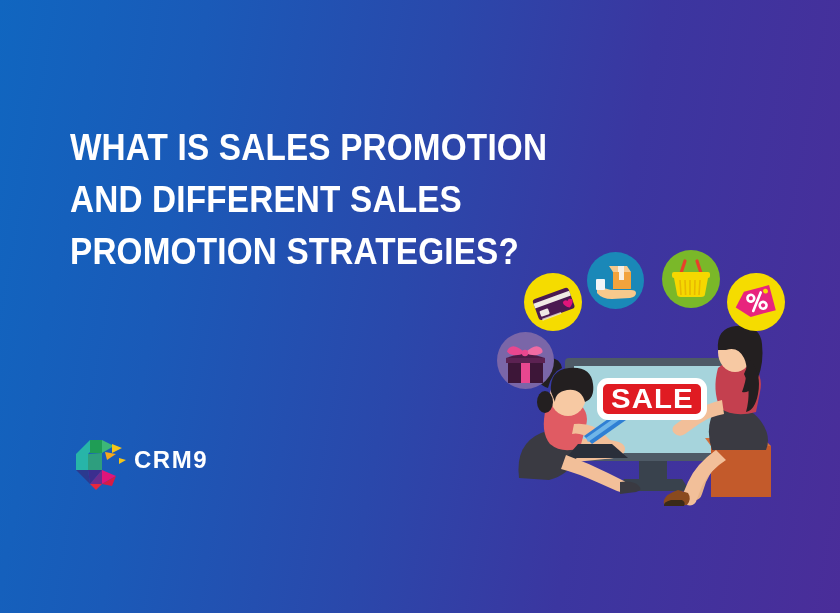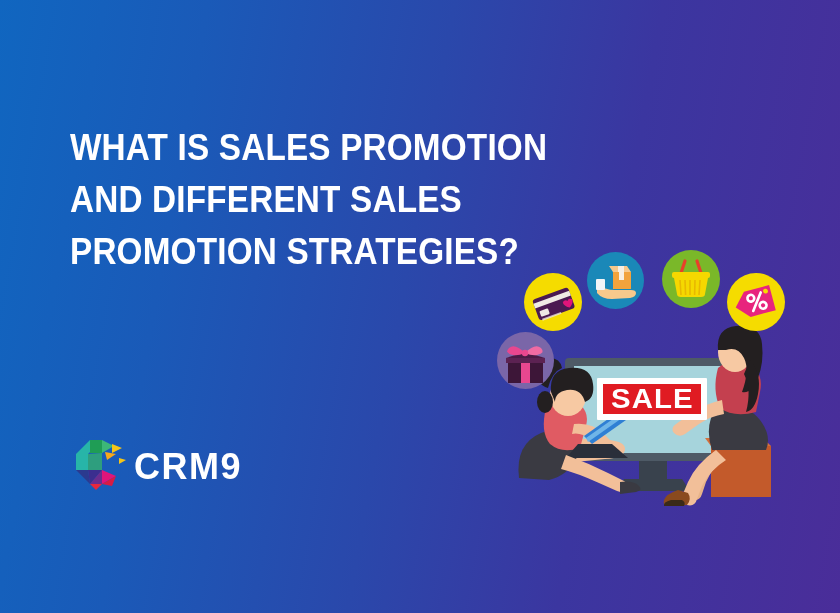--- a/index.html
+++ b/index.html
@@ -40,34 +40,34 @@
     left: 72px;
     top: 432px;
     width: 200px;
     height: 64px;
   }
   #logo-word {
     position: absolute;
     left: 62px;
     top: 14px;
     color: #ffffff;
-    font-size: 36px;
+    font-size: 24px;
     font-weight: bold;
     letter-spacing: 1.5px;
   }
   .badge { position: absolute; }
   .sale-tag {
     position: absolute;
     left: 597px;
     top: 378px;
     width: 110px;
     height: 42px;
     background: #e01b22;
     border: 6px solid #ffffff;
-    border-radius: 1px;
+    border-radius: 11px;
     box-sizing: border-box;
     display: flex;
     align-items: center;
     justify-content: center;
   }
   .sale-tag span {
     color: #ffffff;
     font-size: 28px;
     font-weight: bold;
     letter-spacing: 1px;

